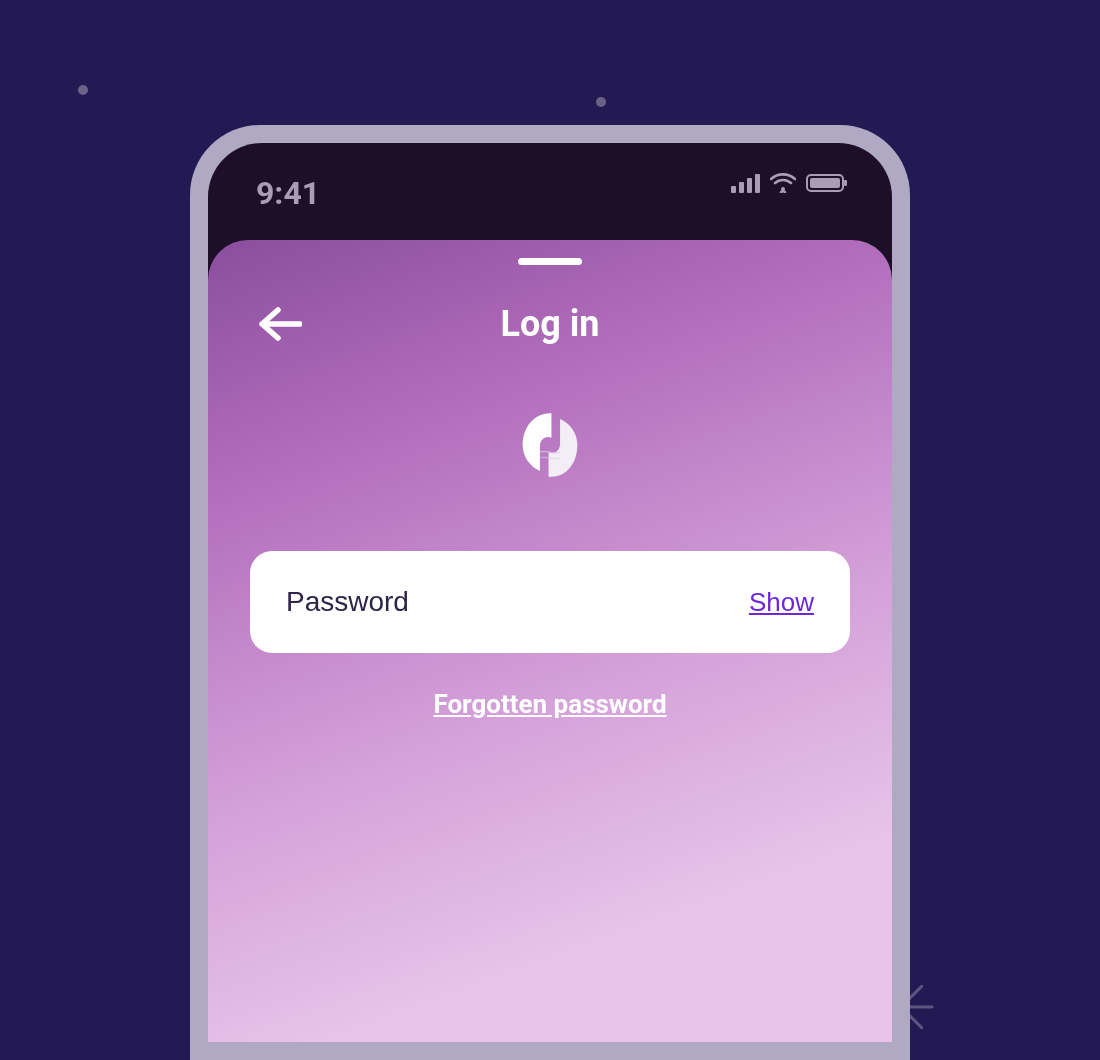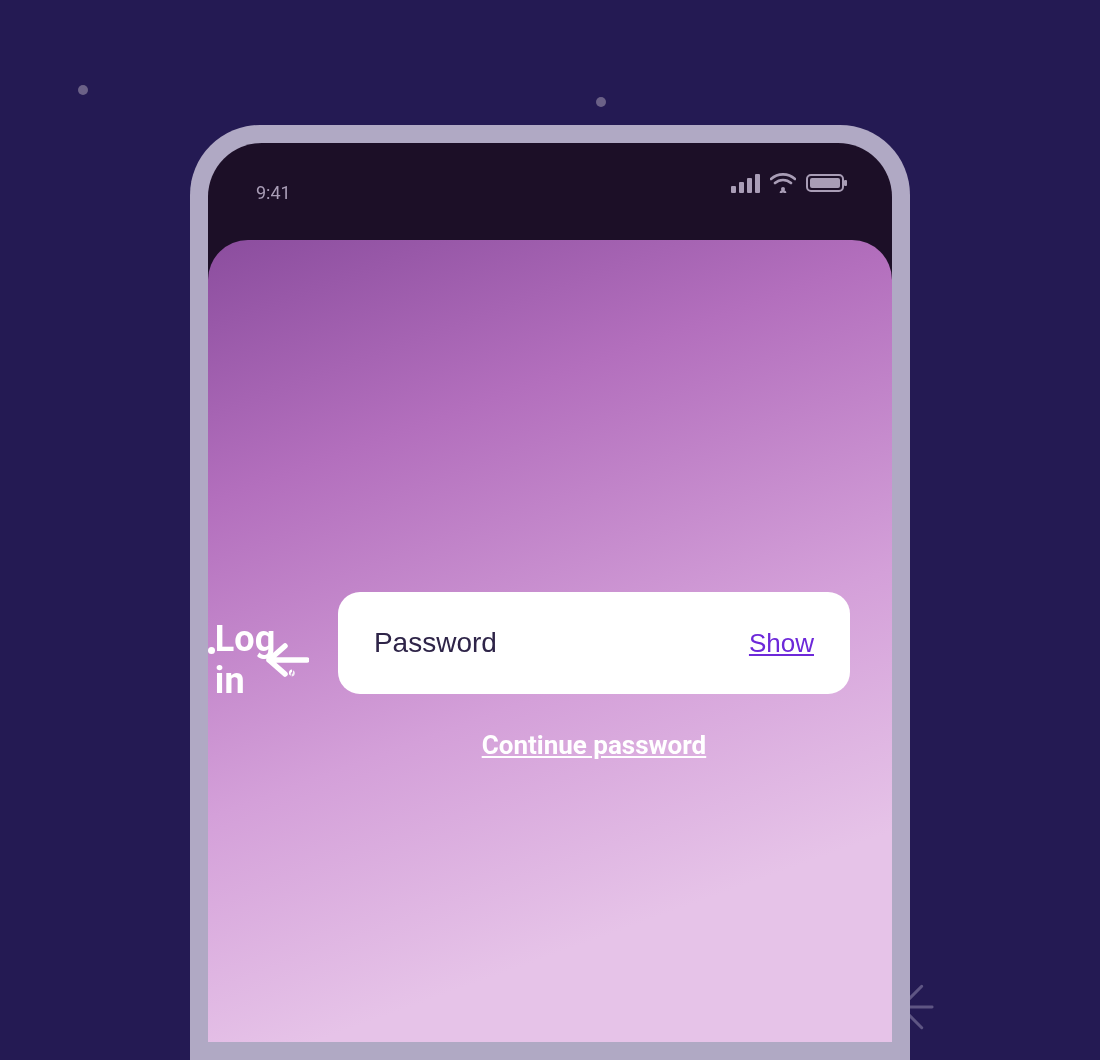--- a/index.html
+++ b/index.html
@@ -51,22 +51,22 @@
     }
     .status-bar {
       height: 80px;
       display: flex;
       align-items: center;
       justify-content: space-between;
       padding: 0 48px;
       color: #a99db6;
     }
     .status-time {
-      font-size: 18px;
-      font-weight: 400;
+      font-size: 32px;
+      font-weight: 700;
       margin-top: 19px;
     }
     .status-right {
       display: flex;
       gap: 10px;
       align-items: center;
     }
     .signal-bars { display: flex; gap: 3px; align-items: flex-end; }
     .signal-bars span { display:block; width:5px; background:#a99db6; border-radius:1px;}
     .signal-bars span:nth-child(1){height:7px;}
@@ -75,21 +75,21 @@
     .signal-bars span:nth-child(4){height:19px;}
     .battery { width:38px; height:18px; border:2px solid #a99db6; border-radius:5px; position:relative;}
     .battery::after{content:'';position:absolute;right:-5px;top:4px;width:3px;height:6px;background:#a99db6;border-radius:1px;}
     .battery-fill{position:absolute;left:2px;top:2px;bottom:2px;right:2px;background:#a99db6;border-radius:2px;}
     .sheet {
       position: absolute;
       top: 97px; left: 0; right: 0; bottom: 0;
       background: linear-gradient(160deg, #8b4d9e 0%, #b36fbd 25%, #d4a0d9 55%, #e6c3e8 80%);
       border-radius: 40px 40px 0 0;
       display: flex;
-      flex-direction: row;
+      flex-direction: column;
       align-items: center;
     }
     .grabber {
       width: 64px; height: 7px;
       background: #fff;
       border-radius: 4px;
       margin-top: 18px;
     }
     .sheet-header {
       position: relative;
@@ -232,18 +232,18 @@
         <path d="M36 60 C44 56 56 64 64 60" stroke="#d9c9e3" stroke-width="2" fill="none" opacity=".7"></path>
         <path d="M36 68 C44 64 56 72 64 68" stroke="#d9c9e3" stroke-width="2" fill="none" opacity=".5"></path>
       </svg>
 
 
       <div class="form-block">
         <div class="input-wrap">
           <input class="pw-input" type="password" placeholder="Password" style="">
           <button class="show-btn">Show</button>
         </div>
-        <a class="forgotten">Continue password</a>
+        <a class="forgotten">Forgotten password</a>
       </div>
 
     </div>
   </div>
 </div>
 
 </body></html>

